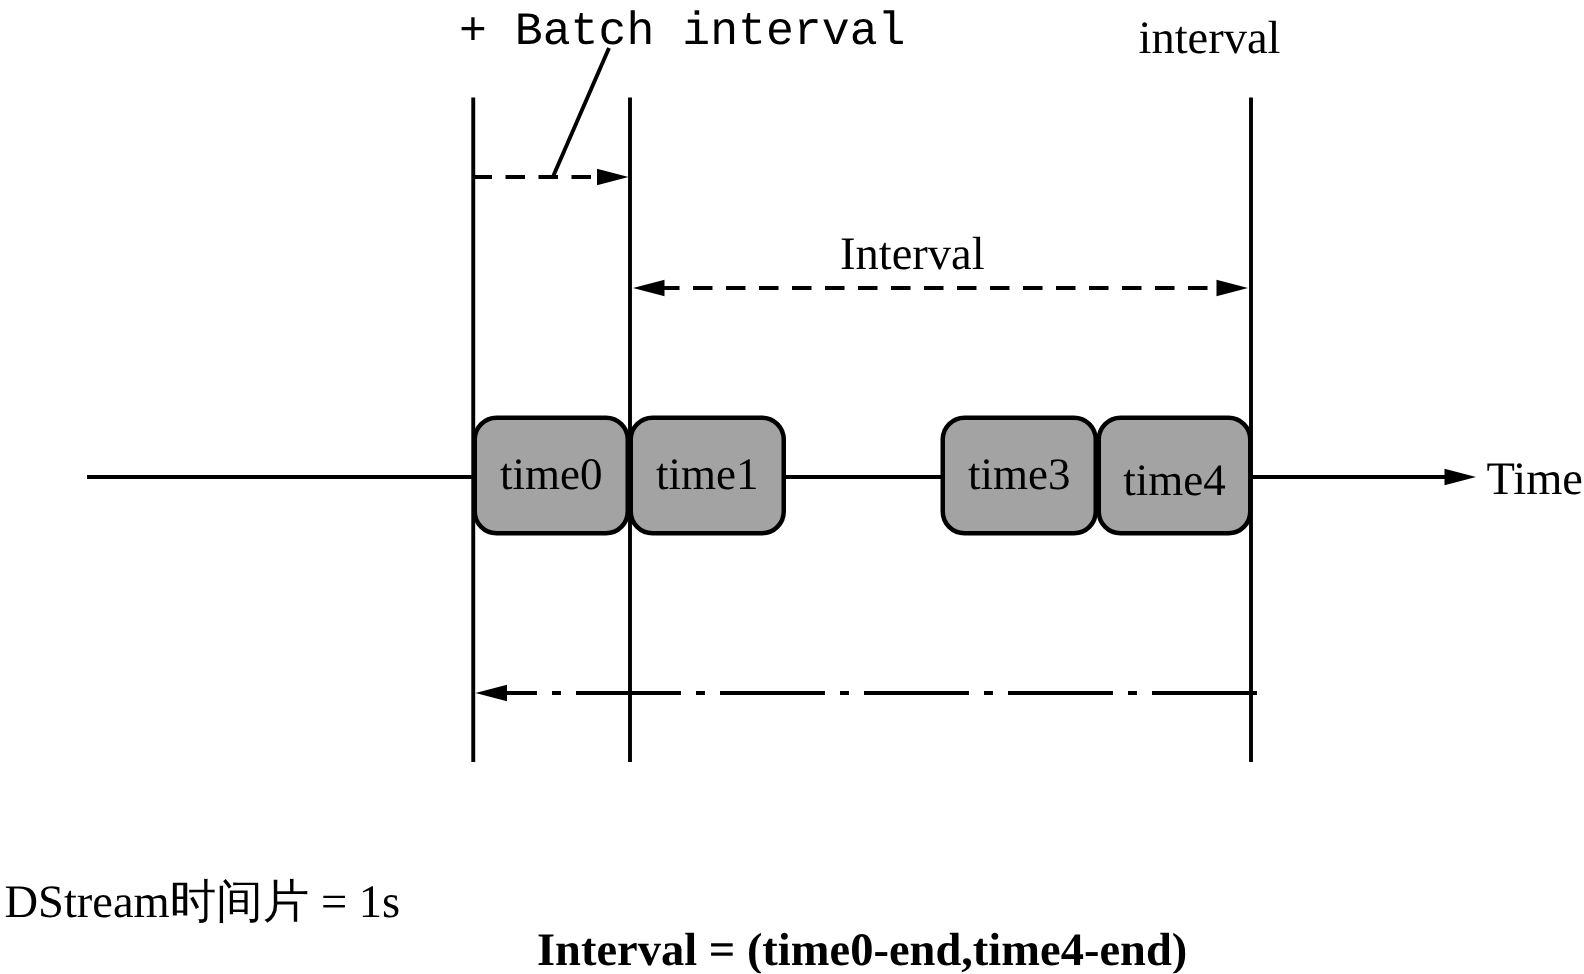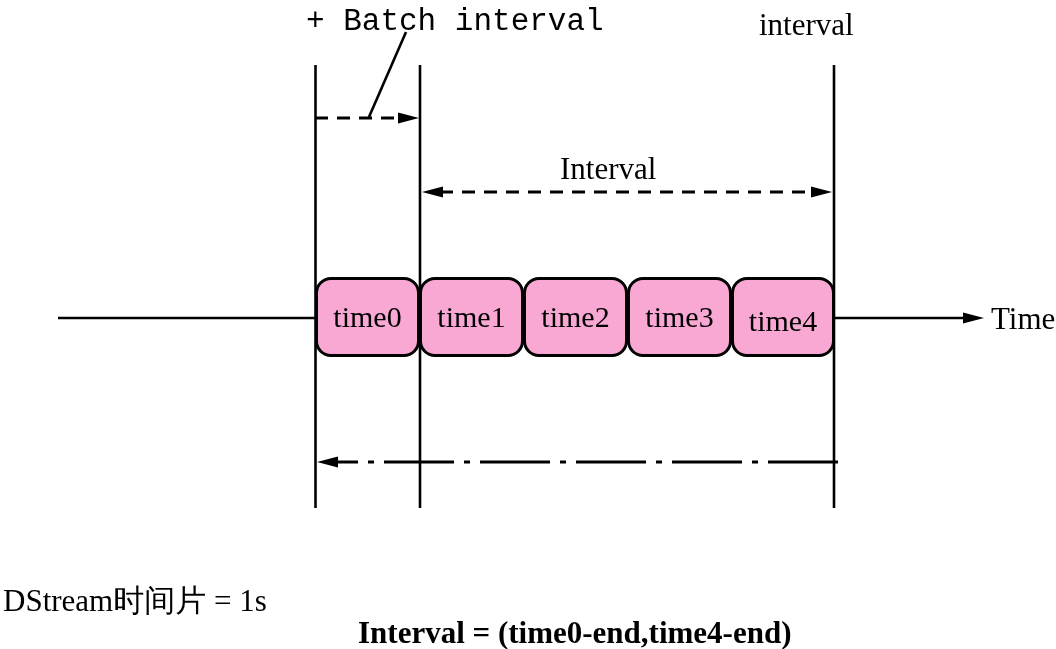--- a/index.html
+++ b/index.html
@@ -22,21 +22,21 @@
     top: 0;
     z-index: 1;
   }
   .slice {
     position: absolute;
     top: 277px;
     height: 80px;
     box-sizing: border-box;
     border: 3.5px solid #000;
     border-radius: 16px;
-    background: #f9a8d4;
+    background: #a3a3a3;
     display: flex;
     align-items: center;
     justify-content: center;
     font-size: 30px;
     z-index: 2;
   }
   .slice.shift-down { padding-top: 7px; }
   .label {
     position: absolute;
     white-space: nowrap;
@@ -73,23 +73,20 @@
     <line x1="838" y1="462" x2="336" y2="462" stroke="#000" stroke-width="2.8" stroke-dasharray="70 10 6 10"></line>
     <polygon points="317,462 338,456.5 338,467.5" fill="#000"></polygon>
   </svg>
 
   <div class="slice" style="left:315px;width:105px;">
     <span>time0</span>
   </div>
   <div class="slice" style="left:419px;width:105px;">
     <span>time1</span>
   </div>
-  <div class="slice" style="left:523px;width:105px;">
-    <span>time2</span>
-  </div>
   <div class="slice" style="left:627px;width:105px;">
     <span>time3</span>
   </div>
   <div class="slice shift-down" style="left:731px;width:104px;">
     <span>time4</span>
   </div>
 
   <div class="label" style="left:306px;top:5px;font-family:Liberation Mono, monospace;">+ Batch interval</div>
   <div class="label" style="left:759px;top:8px;">interval</div>
   <div class="label centered" style="left:560px;top:152px;width:150px;">Interval</div>

